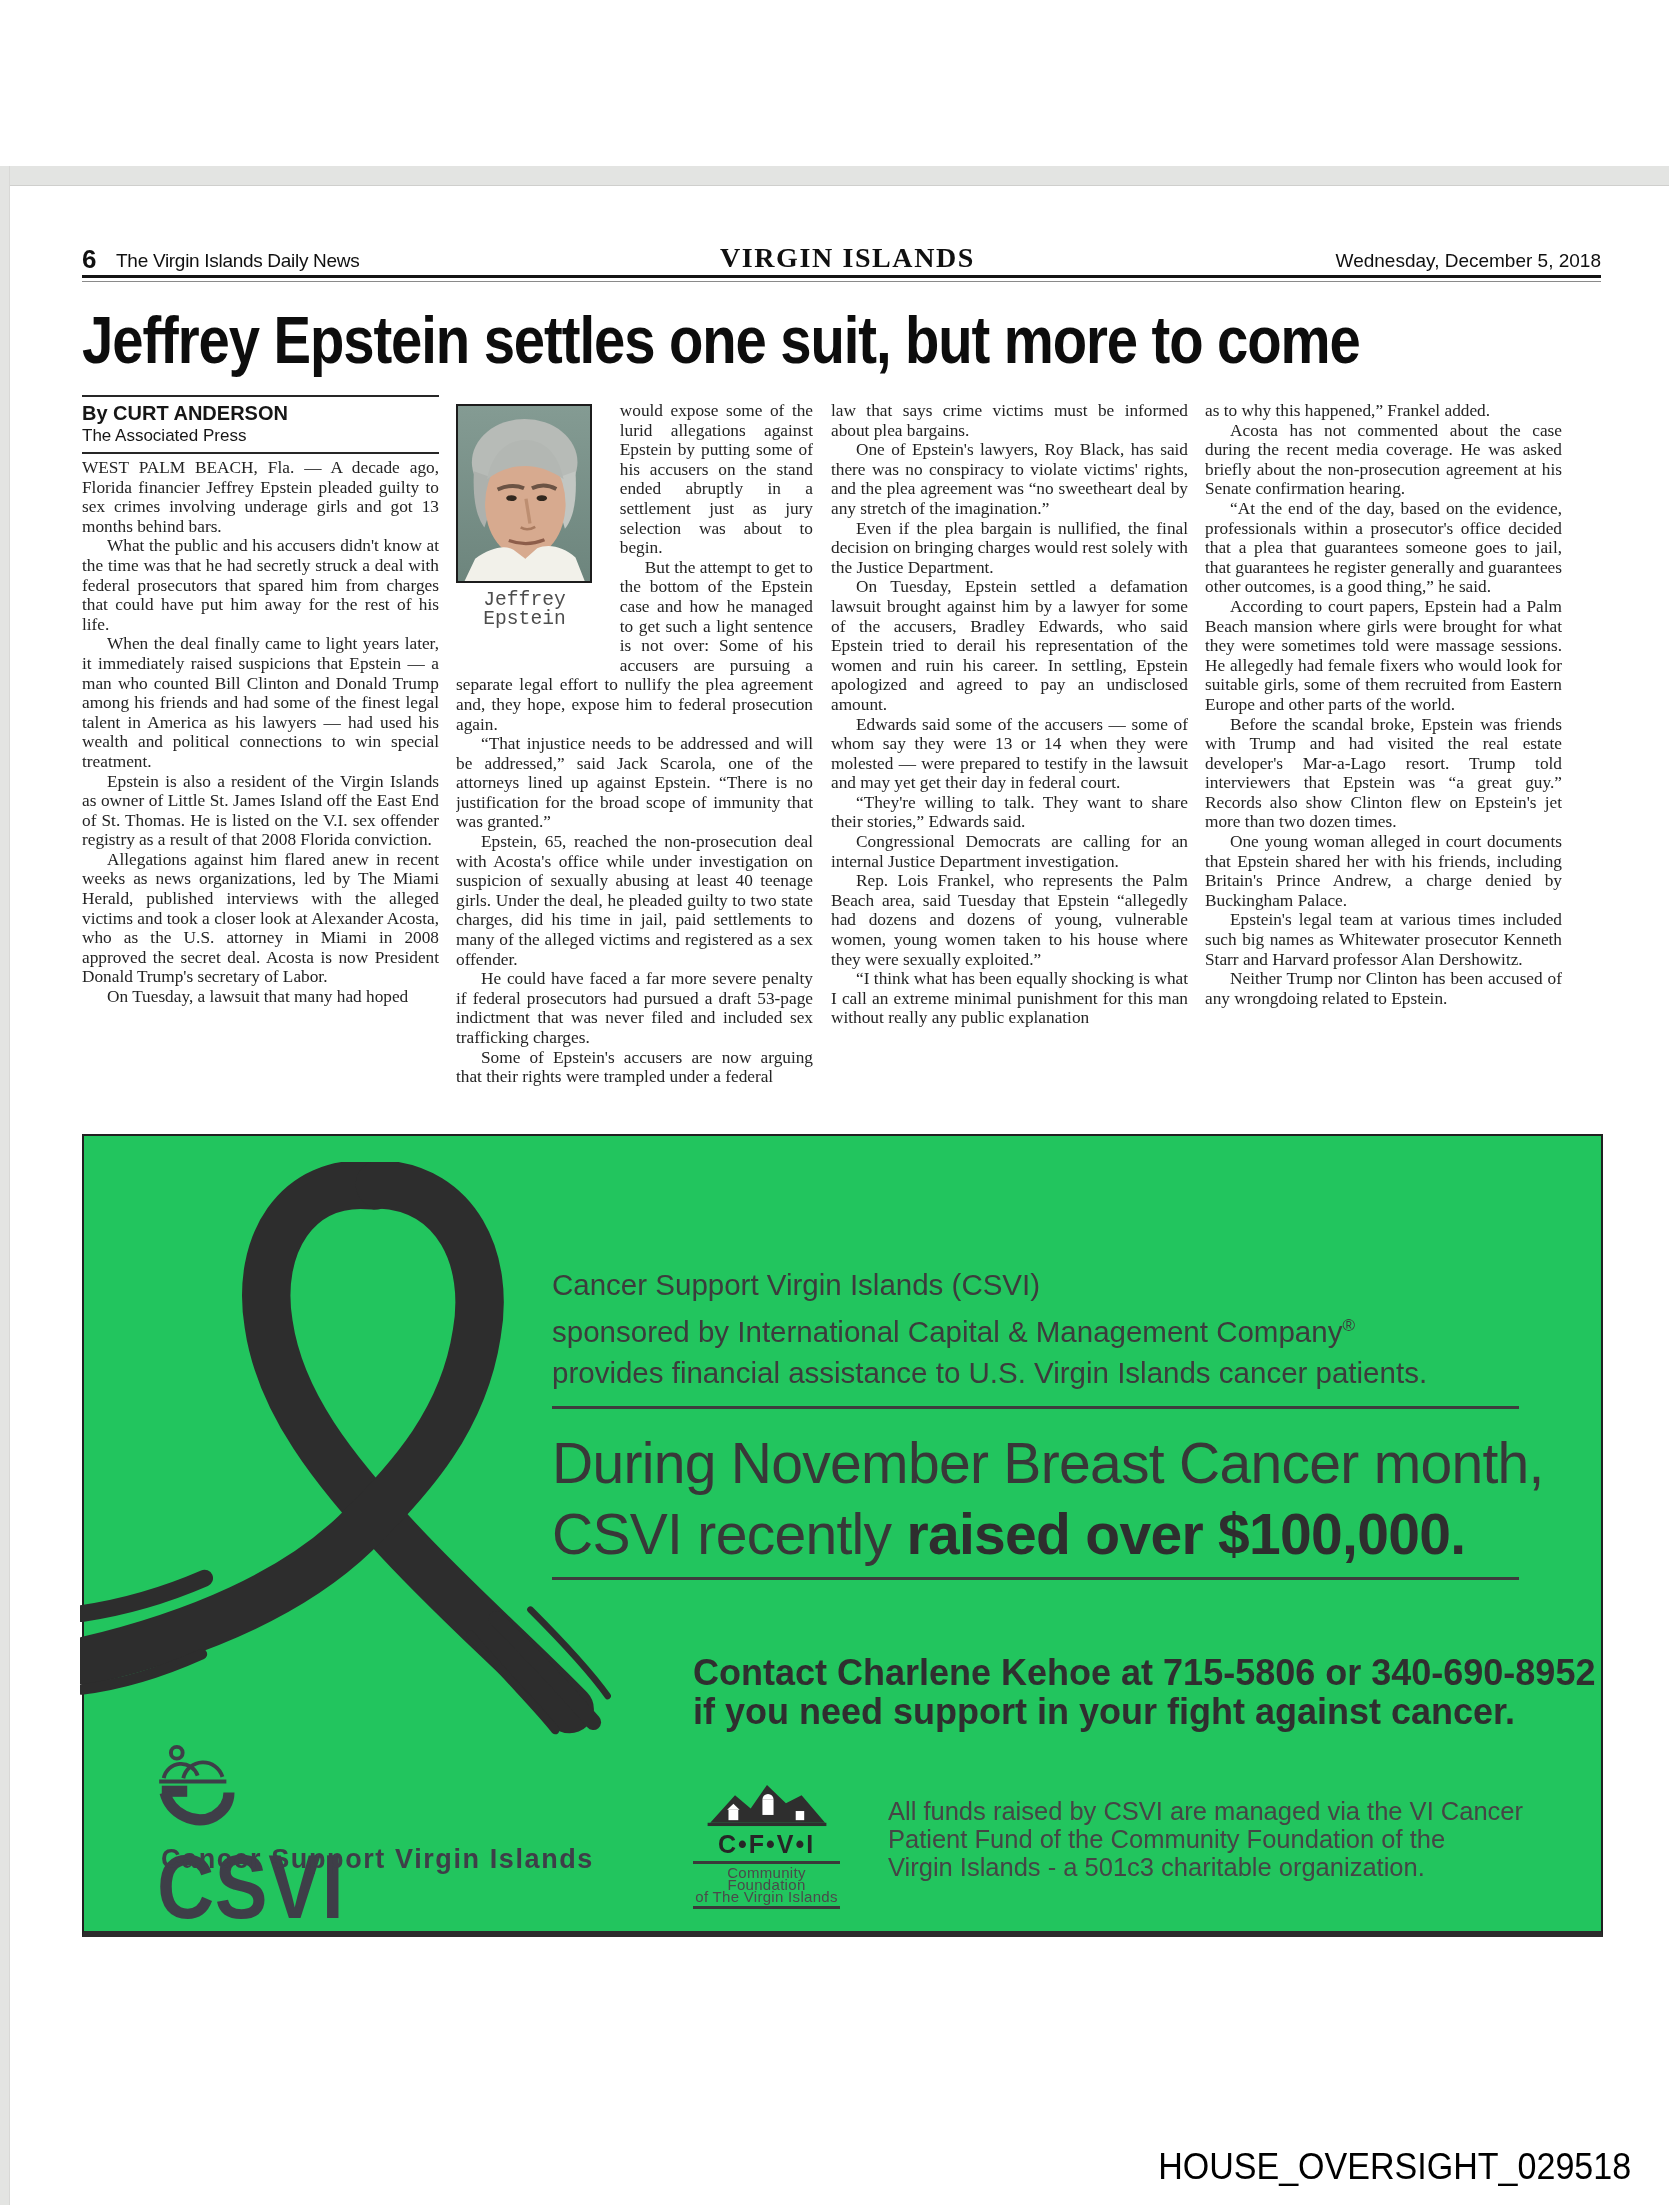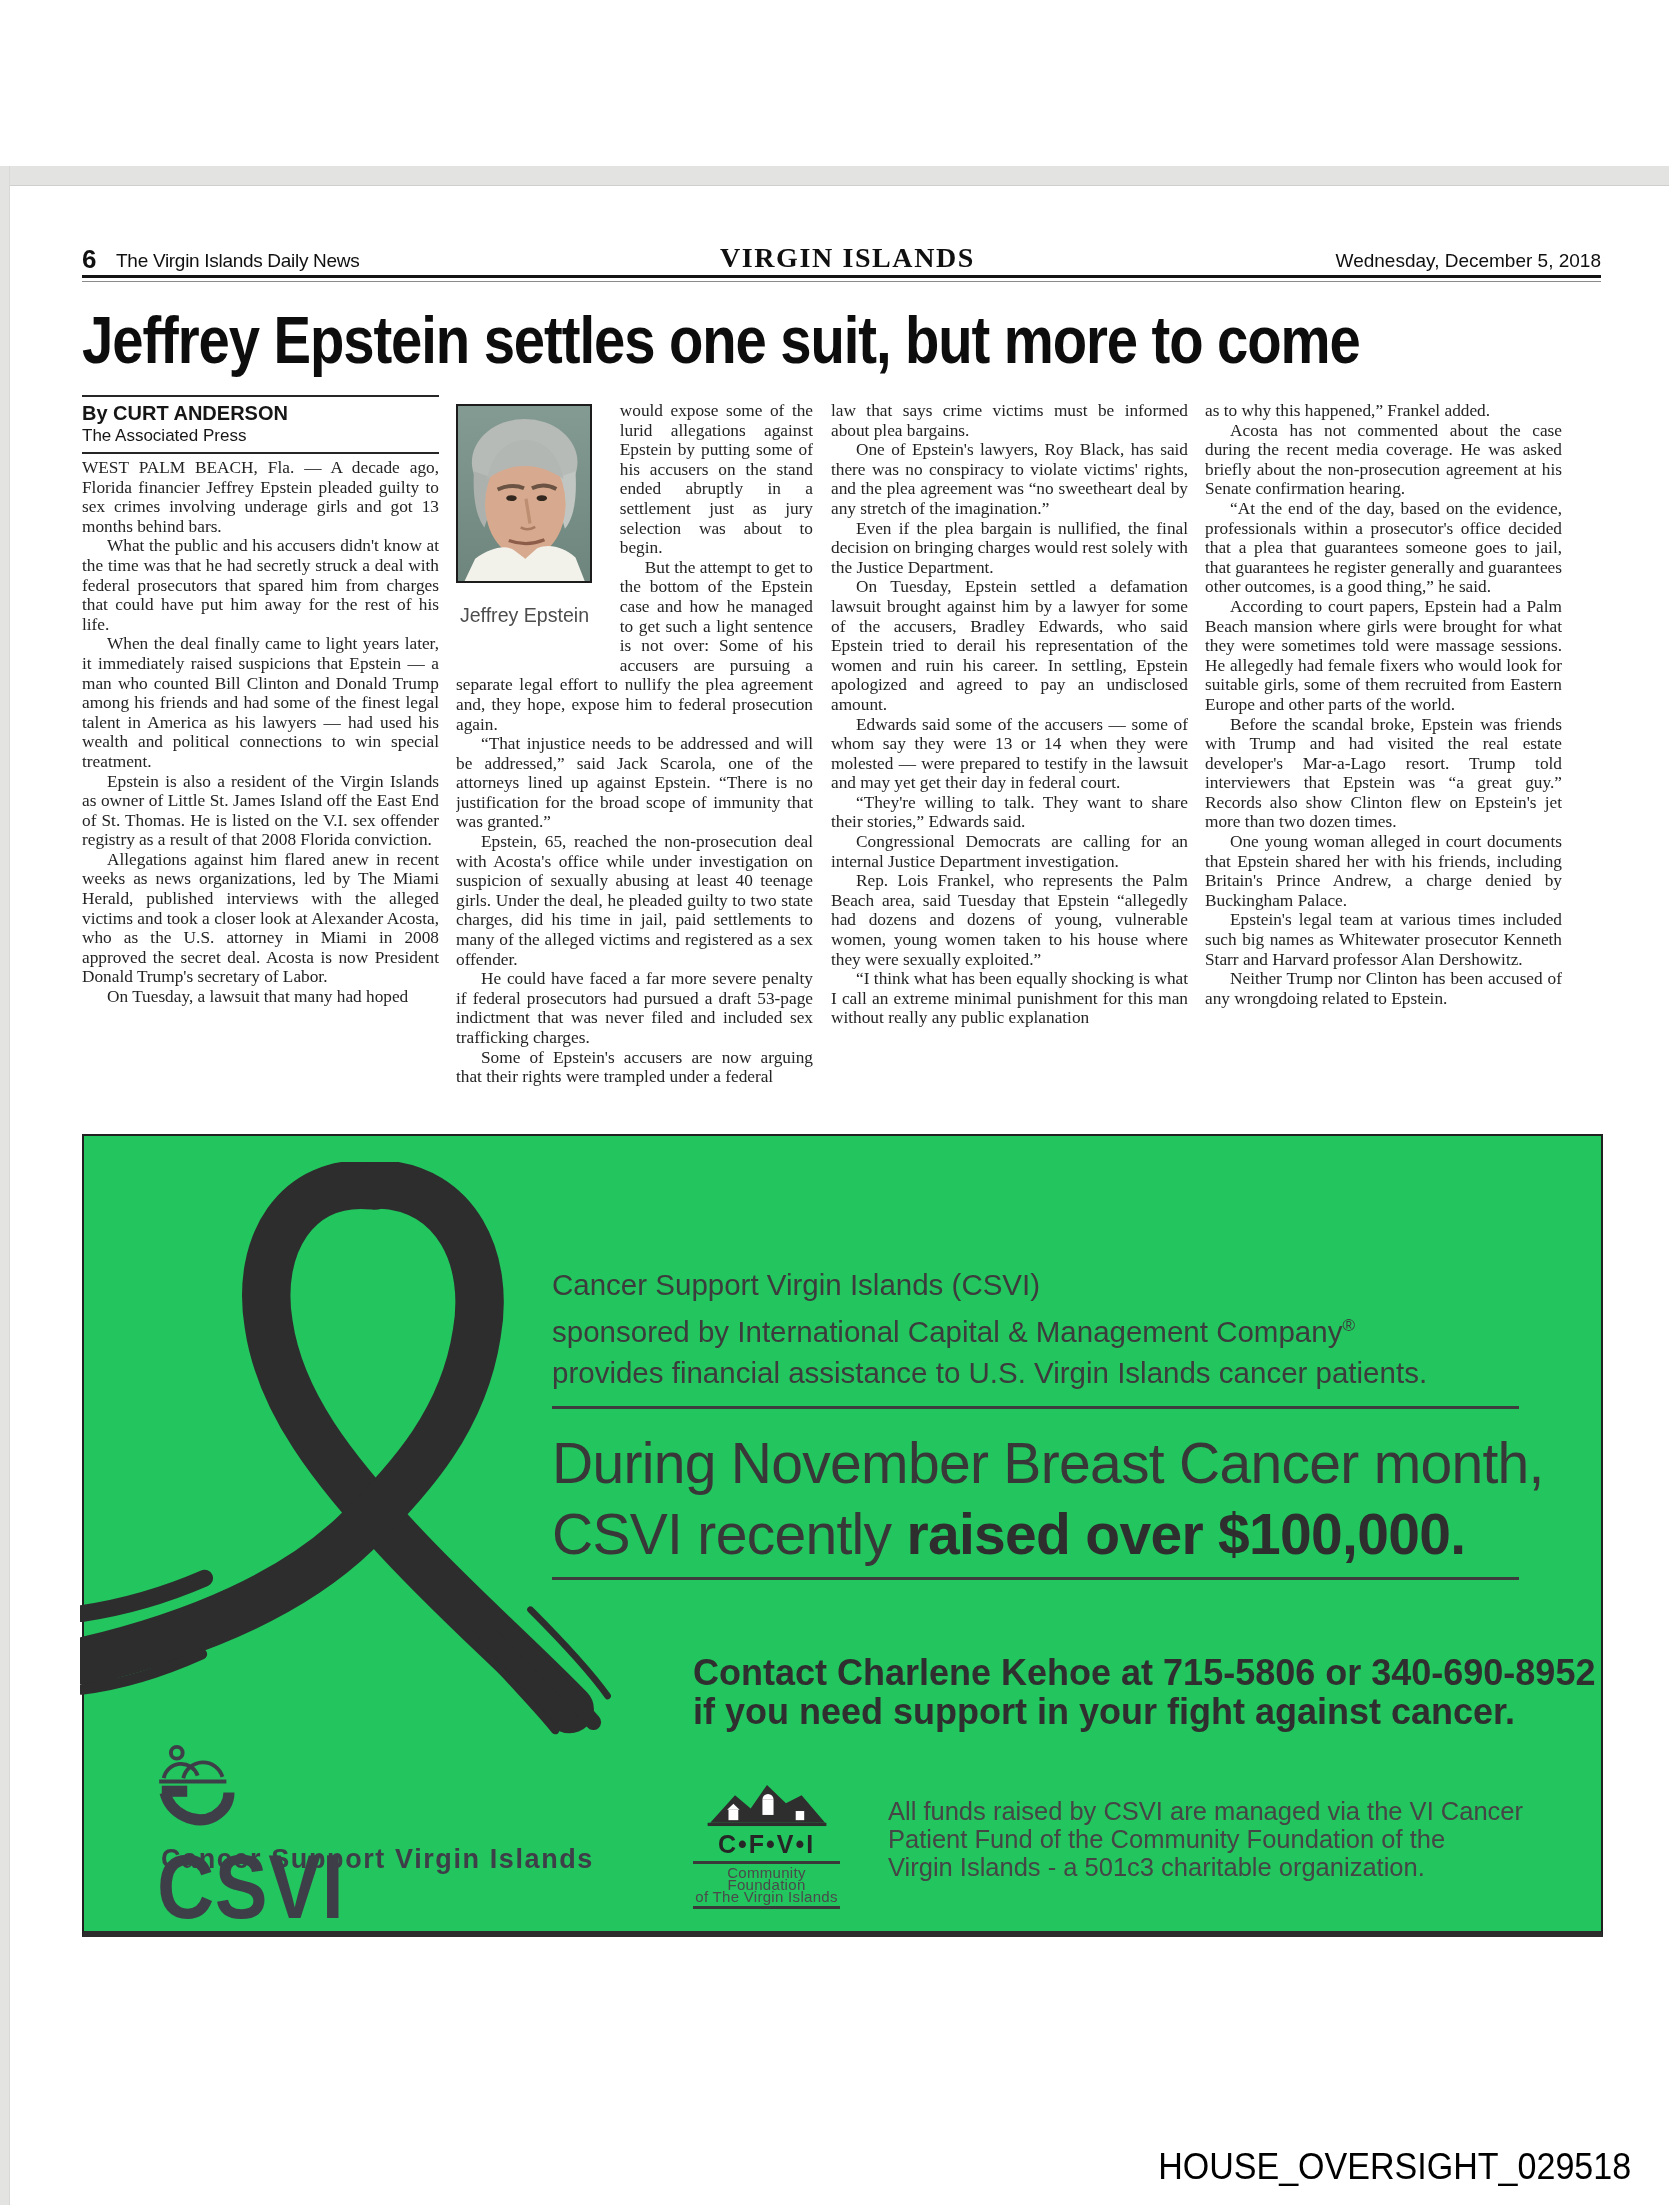--- a/index.html
+++ b/index.html
@@ -41,22 +41,22 @@
 
   .byline-block { position:absolute; left:82px; top:395px; width:357px;
                   border-top:2.6px solid #262626; border-bottom:2.6px solid #262626;
                   padding:5.2px 0 6.5px 0; font-family:"Liberation Sans", sans-serif; color:#161616; }
   .byline     { font-size:20px; font-weight:bold; line-height:23.6px; }
   .byline-org { font-size:17px; line-height:19.6px; }
 
   
   .photo-fig { float:left; width:152px; height:254px; margin:2.6px 11.8px 0 0; }
   .photo { width:132px; height:175px; border:2.6px solid #1c1c1c; display:block; }
-  .photo-caption { width:137px; margin-top:23px; text-align:center;
-                   font-family:Liberation Sans, sans-serif; font-size:19.6px; color:#4d4d4d; }
+  .photo-caption { width:137px; margin-top:8px; text-align:center;
+                   font-family:Liberation Mono, monospace; font-size:19.6px; color:#4d4d4d; }
 
   
   .ad-box { position:absolute; left:82px; top:1134px; width:1517px; height:795px;
             border:2.6px solid #202020; border-bottom:6.5px solid #2c2c2c; background:#22c55e;
             font-family:"Liberation Sans", sans-serif; color:#3b3b3b; }
   .ribbon { position:absolute; left:-3.9px; top:26px; width:537px; height:589px; }
   .ad-intro { position:absolute; left:468px; top:128px; font-size:29.5px; line-height:41px; color:#3c3c3c; }
   .ad-intro sup { font-size:17px; }
   .ad-rule1 { position:absolute; left:468px; top:270px; width:967px; height:2.6px; background:#3d3d3d; }
   .ad-rule2 { position:absolute; left:468px; top:441px; width:967px; height:2.6px; background:#3d3d3d; }

